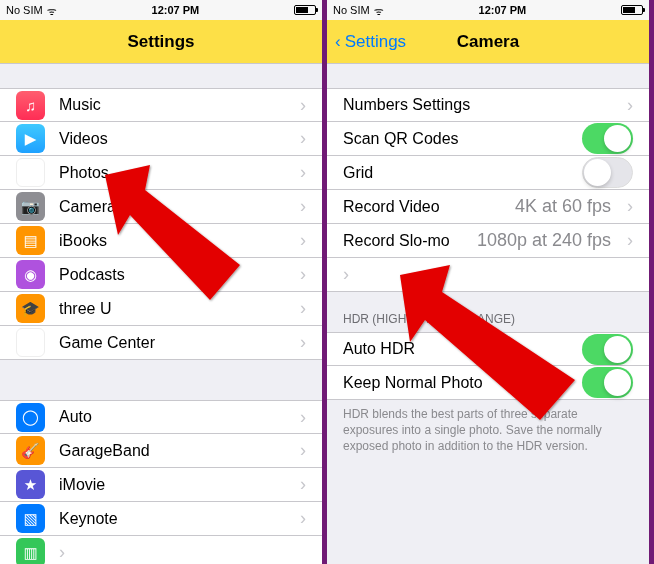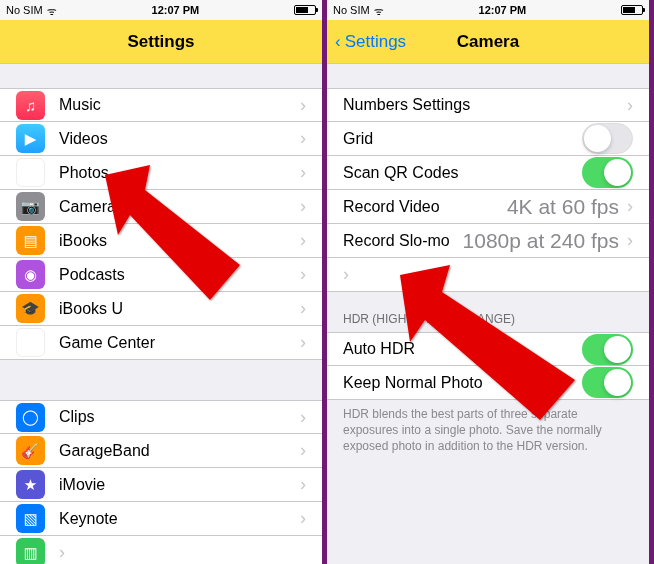--- a/index.html
+++ b/index.html
@@ -99,23 +99,23 @@
     justify-content: center;
     font-size: 15px;
     color: #fff;
   }
   .row-label {
     flex: 1;
     font-size: 16px;
     color: #000;
   }
   .row-value {
-    font-size: 21px;
+    font-size: 18px;
     color: #8a8a8e;
-    margin-right: 8px;
+    margin-right: 16px;
   }
   .chevron {
     color: #c7c7cc;
     font-size: 18px;
   }
   .toggle {
     width: 51px;
     height: 31px;
     border-radius: 16px;
     position: relative;
@@ -212,34 +212,34 @@
           <div class="row-label">iBooks</div>
           <div class="chevron">›</div>
         </div>
         <div class="row">
           <div class="row-icon ic-podcasts">◉</div>
           <div class="row-label">Podcasts</div>
           <div class="chevron">›</div>
         </div>
         <div class="row">
           <div class="row-icon ic-itunesu">🎓</div>
-          <div class="row-label">iBooks U</div>
+          <div class="row-label">three U</div>
           <div class="chevron">›</div>
         </div>
         <div class="row">
           <div class="row-icon ic-gamecenter">●●</div>
           <div class="row-label">Game Center</div>
           <div class="chevron">›</div>
         </div>
       </div>
     <div style="height:40px"></div>
     <div id="left-g2">
         <div class="row">
           <div class="row-icon ic-clips">◯</div>
-          <div class="row-label">Clips</div>
+          <div class="row-label">Auto</div>
           <div class="chevron">›</div>
         </div>
         <div class="row">
           <div class="row-icon ic-garageband">🎸</div>
           <div class="row-label">GarageBand</div>
           <div class="chevron">›</div>
         </div>
         <div class="row">
           <div class="row-icon ic-imovie">★</div>
           <div class="row-label">iMovie</div>
@@ -277,28 +277,28 @@
     <div class="nav-title">Camera</div>
   </div>
   <div class="content">
     <div class="group-spacer"></div>
     <div id="right-g1">
         <div class="row">
           <div class="row-label">Numbers Settings</div>
           <div class="chevron">›</div>
         </div>
         <div class="row">
+          <div class="row-label">Scan QR Codes</div>
+          <div class="toggle on">
+            <div class="knob"></div>
+          </div>
+        </div>
+        <div class="row">
           <div class="row-label">Grid</div>
           <div class="toggle off">
-            <div class="knob"></div>
-          </div>
-        </div>
-        <div class="row">
-          <div class="row-label">Scan QR Codes</div>
-          <div class="toggle on">
             <div class="knob"></div>
           </div>
         </div>
         <div class="row">
           <div class="row-label">Record Video</div>
           <div class="row-value">4K at 60 fps</div>
           <div class="chevron">›</div>
         </div>
         <div class="row">
           <div class="row-label">Record Slo-mo</div>

